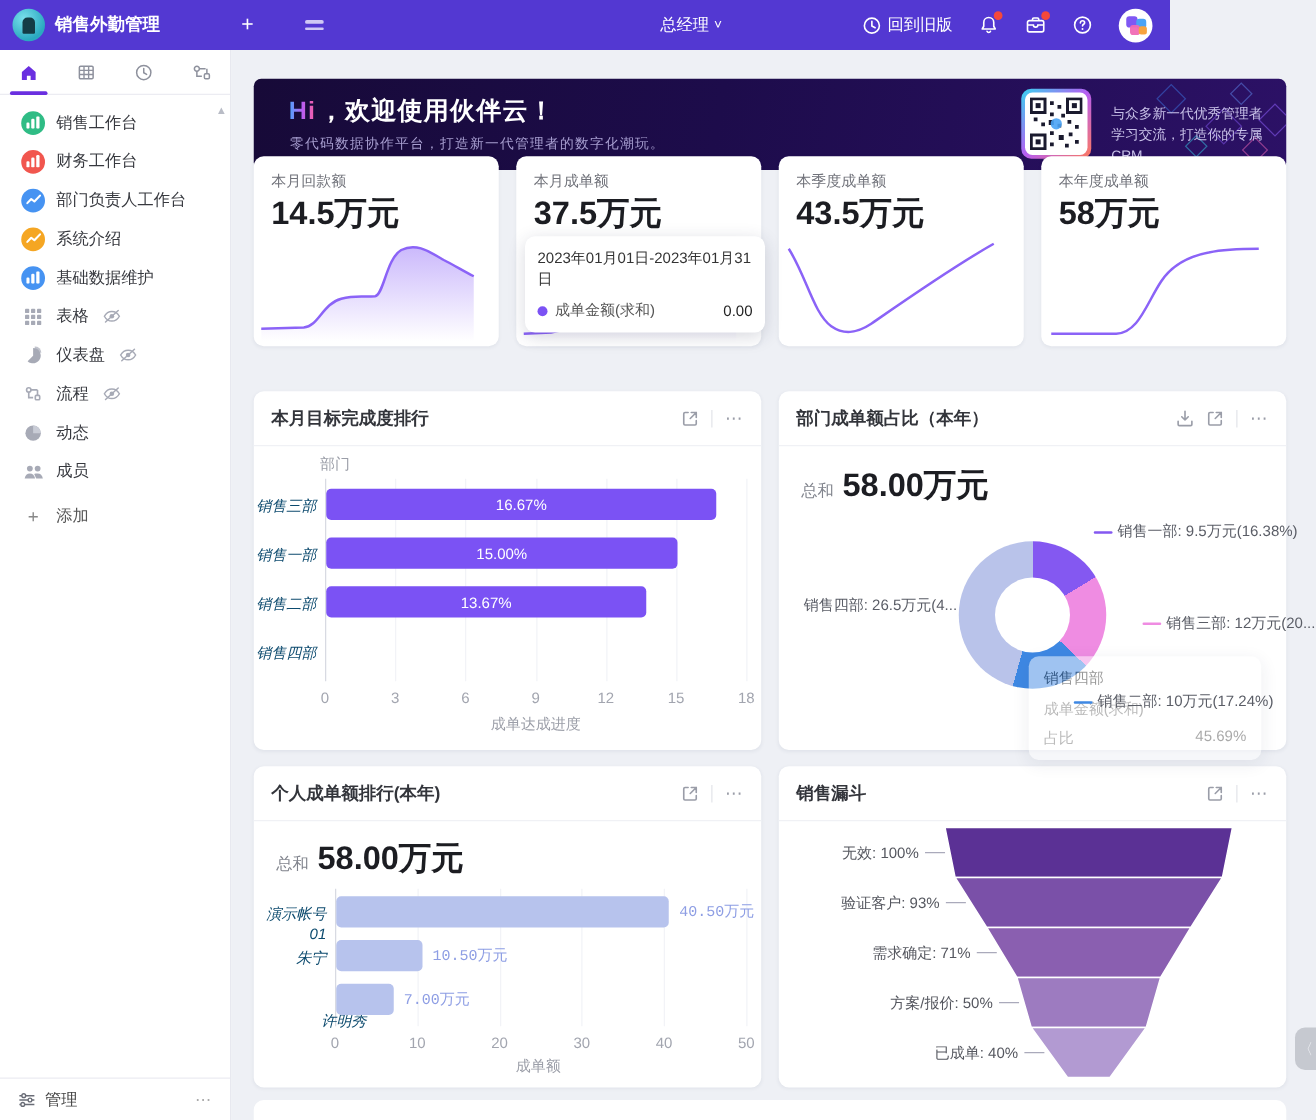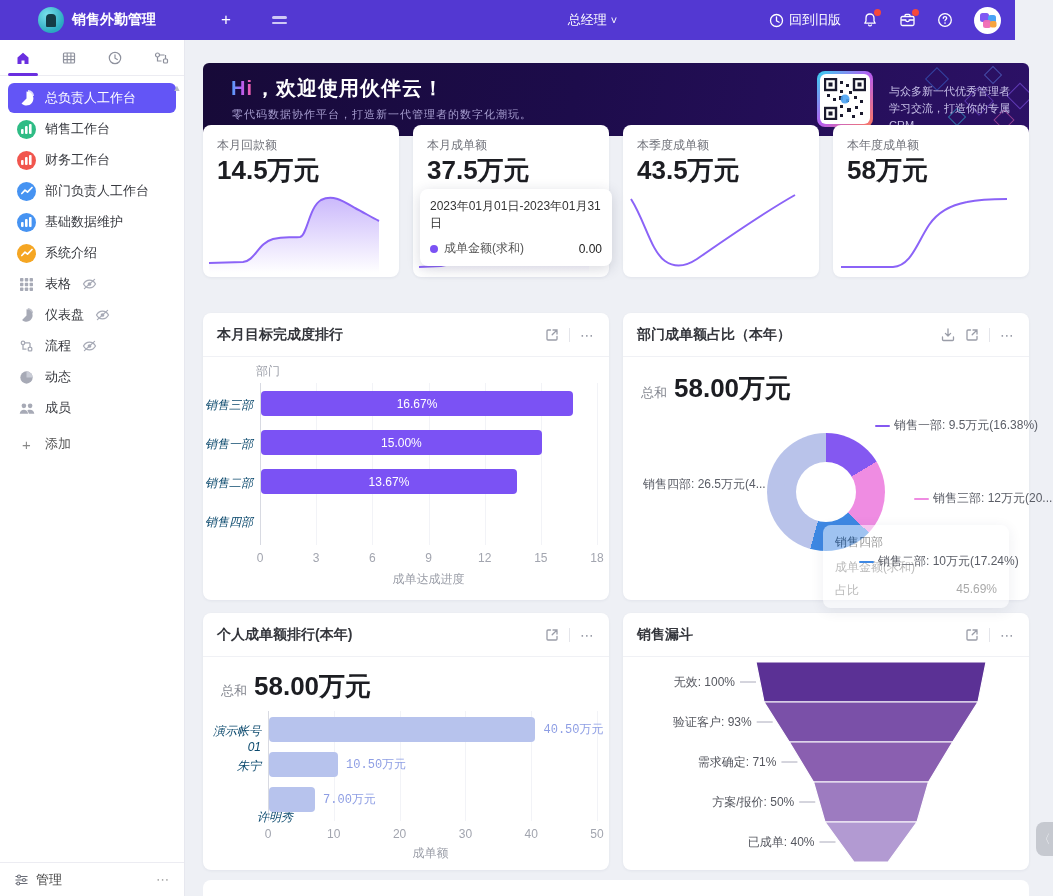--- a/index.html
+++ b/index.html
@@ -1,20 +1,20 @@
 <!DOCTYPE html>
 <html><head>
 <meta charset="utf-8">
 <style>
   html,body{margin:0;padding:0;width:1053px;height:896px;overflow:hidden;
     font-family:"Liberation Sans","DejaVu Sans",sans-serif;background:#eef0f5;}
   *{box-sizing:border-box;}
   
-  .topbar{position:absolute;left:0;top:0;width:1015px;height:40px;background:#5338d2;
-    display:flex;align-items:center;color:#fff;z-index:30;padding-left:28px;}
+  .topbar{position:absolute;left:0;top:0;width:936px;height:40px;background:#5338d2;
+    display:flex;align-items:center;color:#fff;z-index:30;}
   .topbar .logo{width:26px;height:26px;border-radius:50%;margin-left:10px;
     background:radial-gradient(circle at 35% 30%,#79e0ec,#2aa9c0 70%);position:relative;overflow:hidden;flex:0 0 auto;}
   .topbar .logo:after{content:"";position:absolute;left:8px;top:7px;width:10px;height:13px;
     background:#143c46;border-radius:4px 4px 1px 1px;}
   .app-title{font-size:14px;font-weight:bold;margin-left:8px;}
   .plus-btn{width:24px;height:24px;margin-left:58px;font-size:17px;display:flex;align-items:center;justify-content:center;cursor:pointer;}
   .hamburger{margin-left:34px;display:flex;flex-direction:column;gap:3px;cursor:pointer;}
   .hamburger i{display:block;width:15px;height:2.5px;background:#cfc8f5;border-radius:2px;}
   .role{position:absolute;left:0;right:0;top:0;height:40px;display:flex;align-items:center;justify-content:center;
     font-size:13px;pointer-events:none;}
@@ -188,29 +188,20 @@
     <div class="side-tab">
       <svg width="17" height="16" viewBox="0 0 17 16">
           <circle cx="4.5" cy="5" r="2" fill="none" stroke="#8e919d" stroke-width="1.2"></circle>
           <rect x="10.5" y="9" width="4" height="4" rx="1" fill="none" stroke="#8e919d" stroke-width="1.2"></rect>
           <path d="M6.5 5h5M12.5 5v4M4.5 7v4h4" fill="none" stroke="#8e919d" stroke-width="1.2"></path>
         </svg>
     </div>
   </div>
   <div class="side-scroll">▲</div>
   <div class="side-menu" id="side-menu">
-      <div class="side-item active">
-        <span class="cicon">
-          <svg width="17" height="17" viewBox="0 0 17 17">
-            <path d="M8.5 1.5a7 7 0 1 1-5 12l5-5z" fill="#fff"></path>
-            <path d="M10 0a6 6 0 0 1 6 6h-6z" fill="#fff" opacity=".8"></path>
-          </svg>
-        </span>
-        <span>总负责人工作台</span>
-      </div>
       <div class="side-item">
         <span class="cicon" style="background: rgb(47, 188, 133);">
           <svg width="11" height="10" viewBox="0 0 11 10">
             <rect x="0" y="5" width="2.6" height="5" rx="1" fill="#fff"></rect>
             <rect x="4" y="2" width="2.6" height="8" rx="1" fill="#fff"></rect>
             <rect x="8" y="0" width="2.6" height="10" rx="1" fill="#fff"></rect>
           </svg>
         </span>
         <span>销售工作台</span>
       </div>
@@ -226,36 +217,36 @@
       </div>
       <div class="side-item">
         <span class="cicon" style="background: rgb(70, 147, 242);">
           <svg width="12" height="10" viewBox="0 0 12 10">
             <path d="M.8 7.5 4 4.2l2.5 2L11 1.5" fill="none" stroke="#fff" stroke-width="1.7" stroke-linecap="round" stroke-linejoin="round"></path>
           </svg>
         </span>
         <span>部门负责人工作台</span>
       </div>
       <div class="side-item">
+        <span class="cicon" style="background: rgb(245, 166, 35);">
+          <svg width="12" height="10" viewBox="0 0 12 10">
+            <path d="M.8 7.5 4 4.2l2.5 2L11 1.5" fill="none" stroke="#fff" stroke-width="1.7" stroke-linecap="round" stroke-linejoin="round"></path>
+          </svg>
+        </span>
+        <span>系统介绍</span>
+      </div>
+      <div class="side-item">
         <span class="cicon" style="background: rgb(70, 147, 242);">
           <svg width="11" height="10" viewBox="0 0 11 10">
             <rect x="0" y="5" width="2.6" height="5" rx="1" fill="#fff"></rect>
             <rect x="4" y="2" width="2.6" height="8" rx="1" fill="#fff"></rect>
             <rect x="8" y="0" width="2.6" height="10" rx="1" fill="#fff"></rect>
           </svg>
         </span>
         <span>基础数据维护</span>
-      </div>
-      <div class="side-item">
-        <span class="cicon" style="background: rgb(245, 166, 35);">
-          <svg width="12" height="10" viewBox="0 0 12 10">
-            <path d="M.8 7.5 4 4.2l2.5 2L11 1.5" fill="none" stroke="#fff" stroke-width="1.7" stroke-linecap="round" stroke-linejoin="round"></path>
-          </svg>
-        </span>
-        <span>系统介绍</span>
       </div>
       <div class="side-item">
         <span class="cicon">
           <svg width="15" height="15" viewBox="0 0 15 15">
             <g fill="#a7aab6">
               <rect x="1" y="1" width="3.4" height="3.4" rx=".7"></rect>
               <rect x="5.8" y="1" width="3.4" height="3.4" rx=".7"></rect>
               <rect x="10.6" y="1" width="3.4" height="3.4" rx=".7"></rect>
               <rect x="1" y="5.8" width="3.4" height="3.4" rx=".7"></rect>
               <rect x="5.8" y="5.8" width="3.4" height="3.4" rx=".7"></rect>

